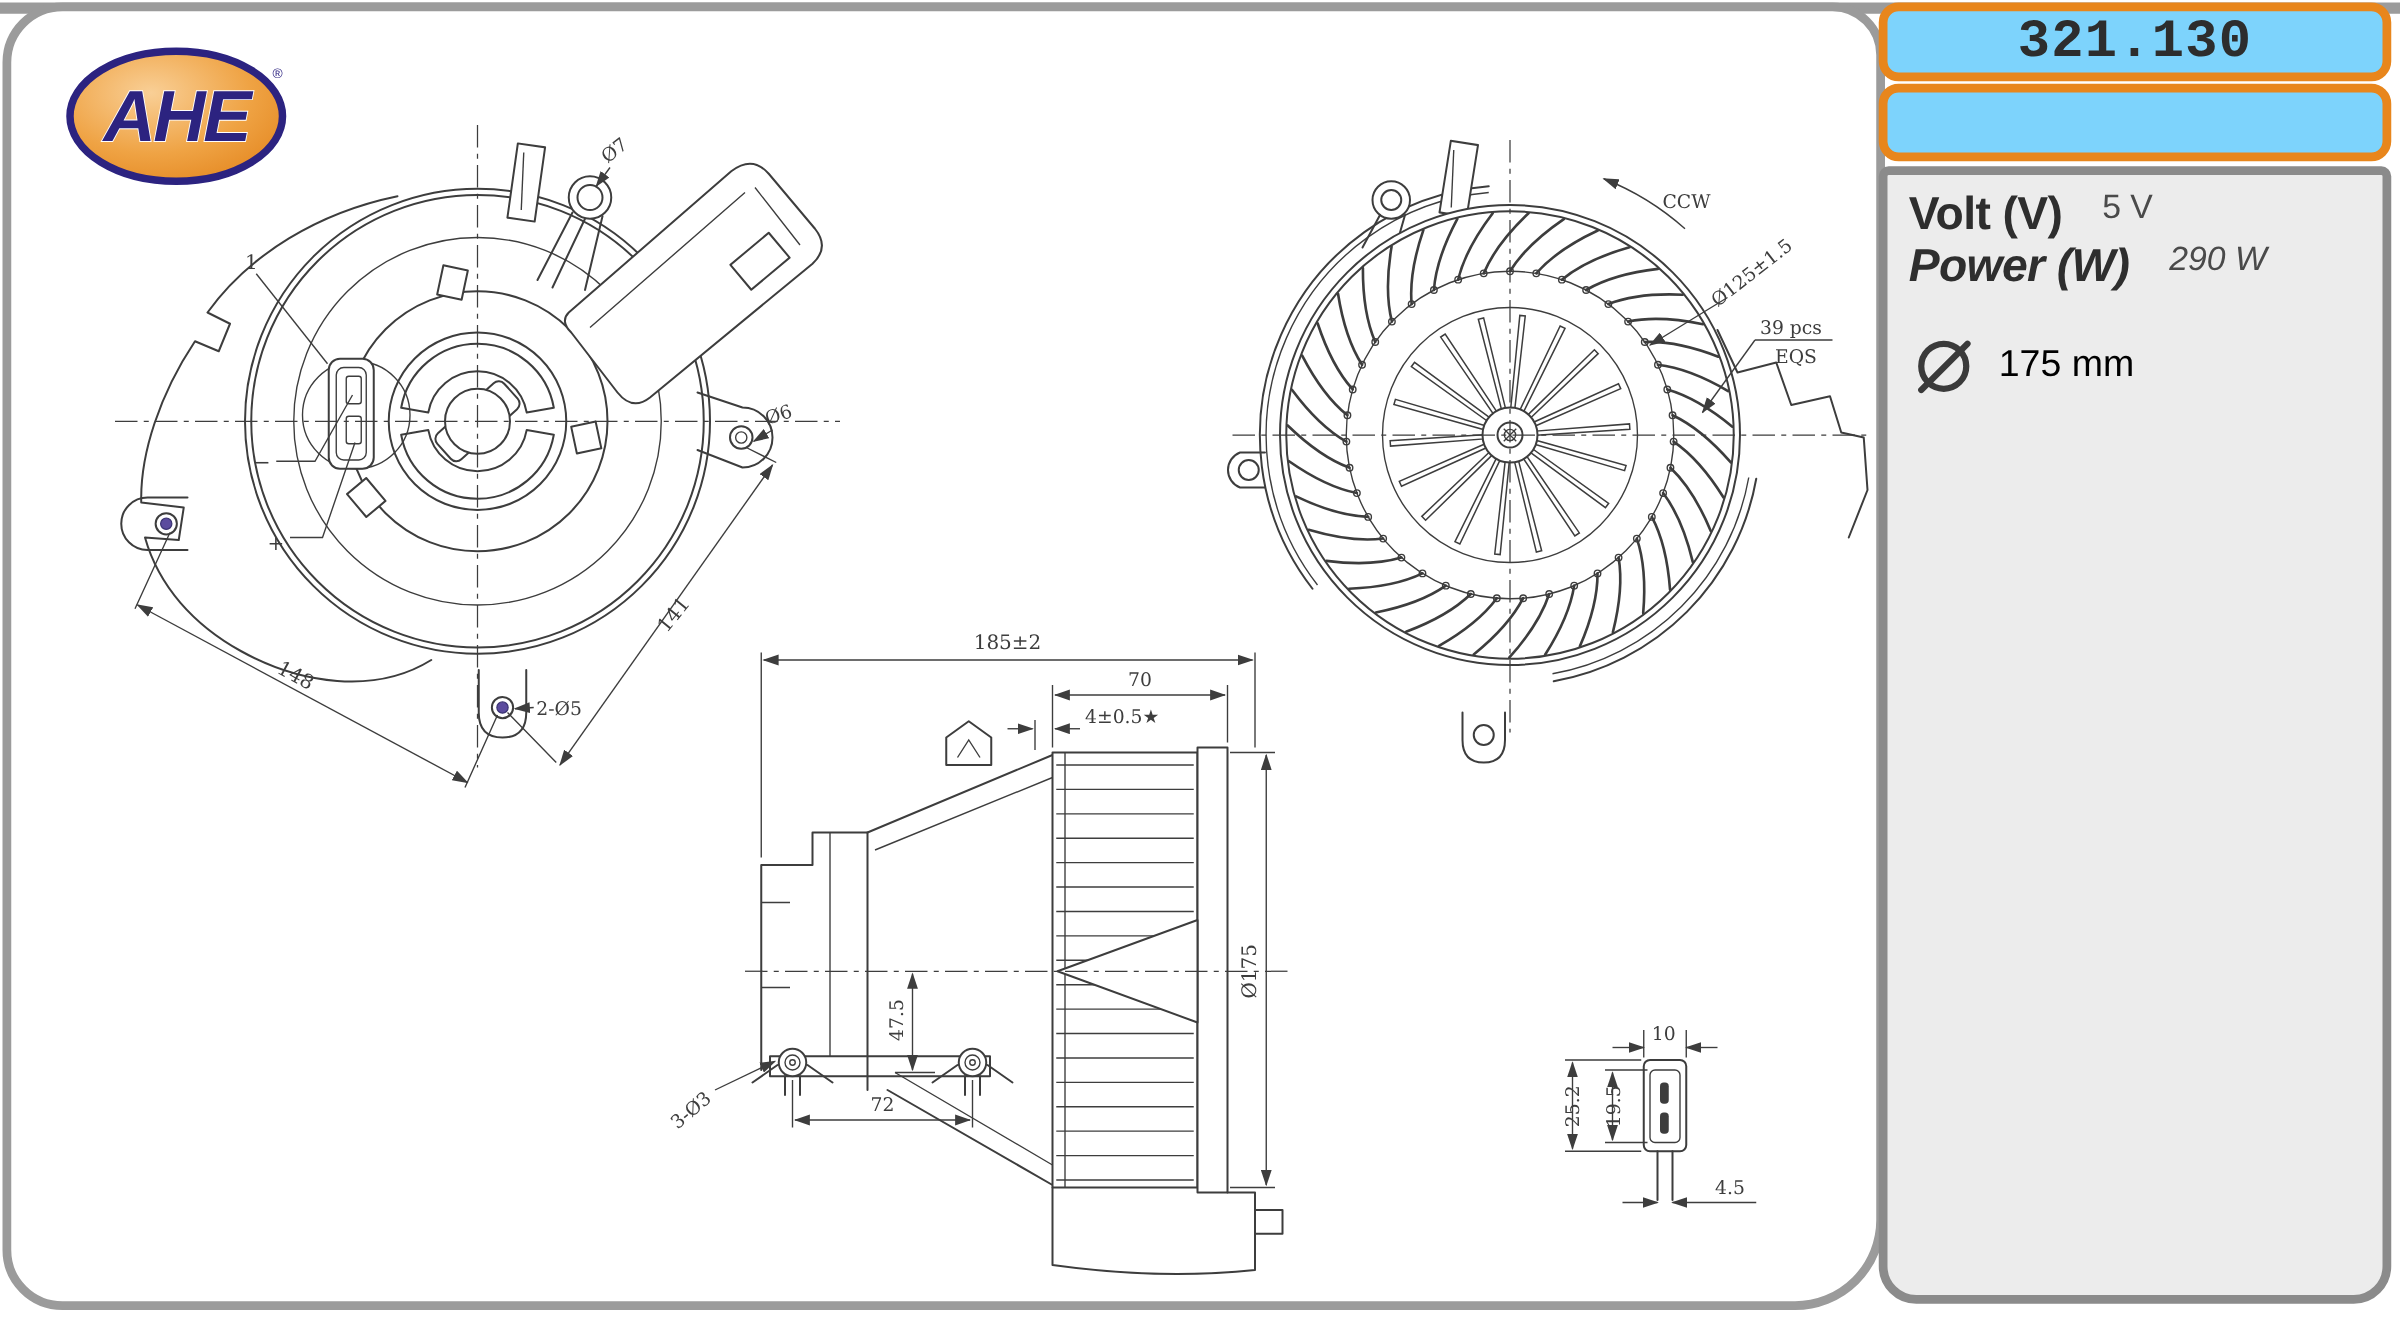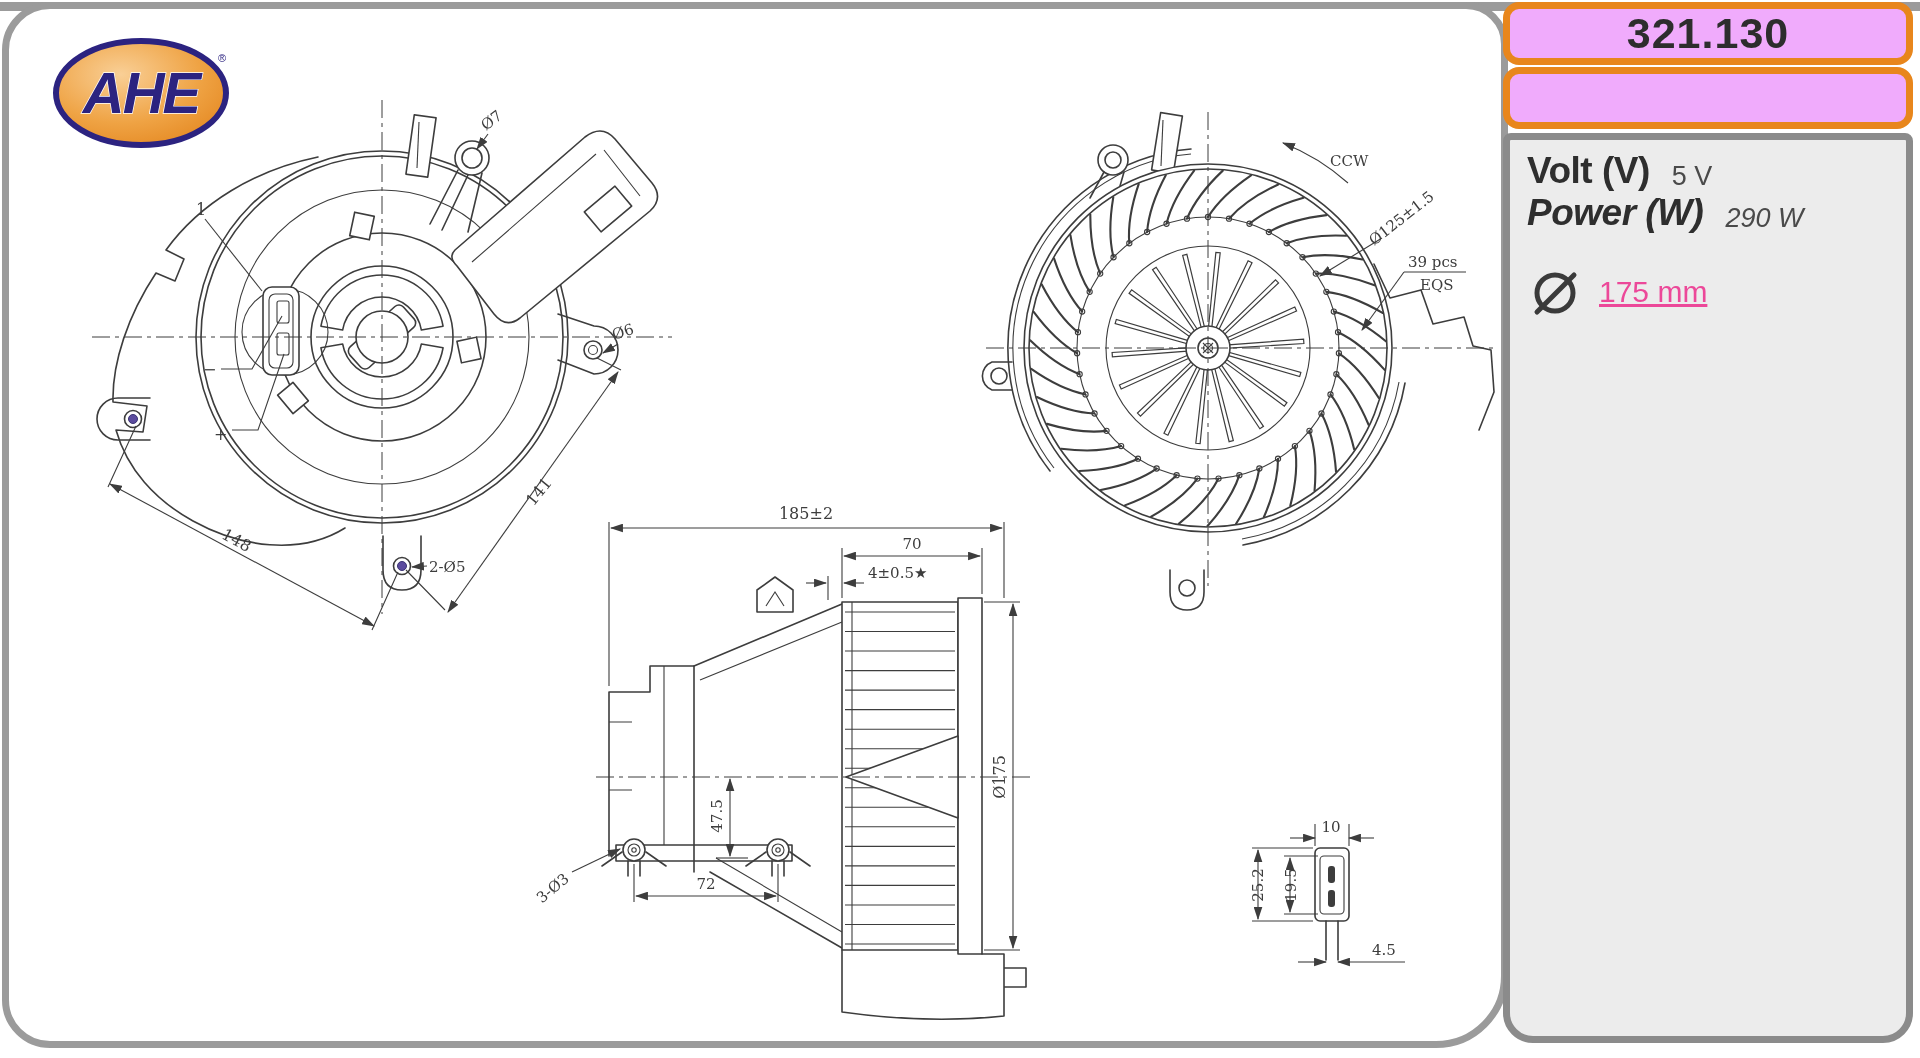--- a/index.html
+++ b/index.html
@@ -5,32 +5,32 @@
   html,body{margin:0;padding:0;background:#fff;}
   #page{position:relative;width:1920px;height:1058px;background:#fff;overflow:hidden;
         font-family:"Liberation Sans",sans-serif;}
   #topbar{position:absolute;left:0;top:2px;width:1920px;height:9px;background:#9b9b9b;z-index:0;}
   #draw-area{position:absolute;left:2px;top:2px;width:1506px;height:1046px;box-sizing:border-box;
              background:#fff;border:7px solid #9b9b9b;border-radius:48px 42px 72px 48px;z-index:1;}
   #draw-svg{position:absolute;left:0;top:0;z-index:2;}
   
   #panel{position:absolute;left:1503px;top:133px;width:410px;height:910px;box-sizing:border-box;
          background:#ececec;border:7px solid #8b8b8b;border-radius:8px 8px 30px 30px;z-index:2;}
-  .obox{position:absolute;left:1503px;width:410px;box-sizing:border-box;background:#f0abfc;
-        border:7px solid #e8861c;border-radius:16px;z-index:3;}
+  .obox{position:absolute;left:1503px;width:410px;box-sizing:border-box;background:#7dd3fc;
+        border:7px solid #e8861c;border-radius:16px;z-index:3;font-family:Liberation Mono, monospace;}
   #pn-box{top:2px;height:63px;display:flex;align-items:center;justify-content:center;}
   #pn-box .pn{font-size:43px;font-weight:bold;color:#2d2d2d;letter-spacing:1px;}
   #empty-box{top:67px;height:62px;}
-  .spec-row{position:absolute;left:1527px;display:flex;align-items:flex-end;gap:22px;z-index:4;}
+  .spec-row{position:absolute;left:1527px;display:flex;align-items:flex-start;gap:32px;z-index:4;}
   .spec-label{font-size:37px;font-weight:bold;color:#2e2e2e;letter-spacing:-0.5px;}
   .spec-value{font-size:27px;color:#4a4a4a;}
   #row-volt{top:150px;}
   #row-power{top:192px;font-style:italic;}
   #row-diam{top:266px;left:1529px;display:flex;align-items:center;gap:18px;z-index:4;position:absolute;}
-  #diam-value{font-size:30px;color:#ec4899;text-decoration:underline;}
+  #diam-value{font-size:30px;color:#000000;}
   
   #logo{position:absolute;left:50px;top:36px;z-index:3;}
   
   .ln{stroke:#3d3d3d;fill:none;stroke-width:1.6;stroke-linecap:round;stroke-linejoin:round;}
   .thin{stroke:#3d3d3d;fill:none;stroke-width:1.1;}
   .wf{fill:#ffffff;}
   .cl{stroke:#3d3d3d;stroke-width:1;fill:none;stroke-dasharray:18 5 4 5;}
   .dim{stroke:#3d3d3d;stroke-width:1.1;fill:none;}
   text.d{fill:#3d3d3d;font-family:"DejaVu Serif",serif;font-size:15px;}
   text.d16{font-size:16px;}

